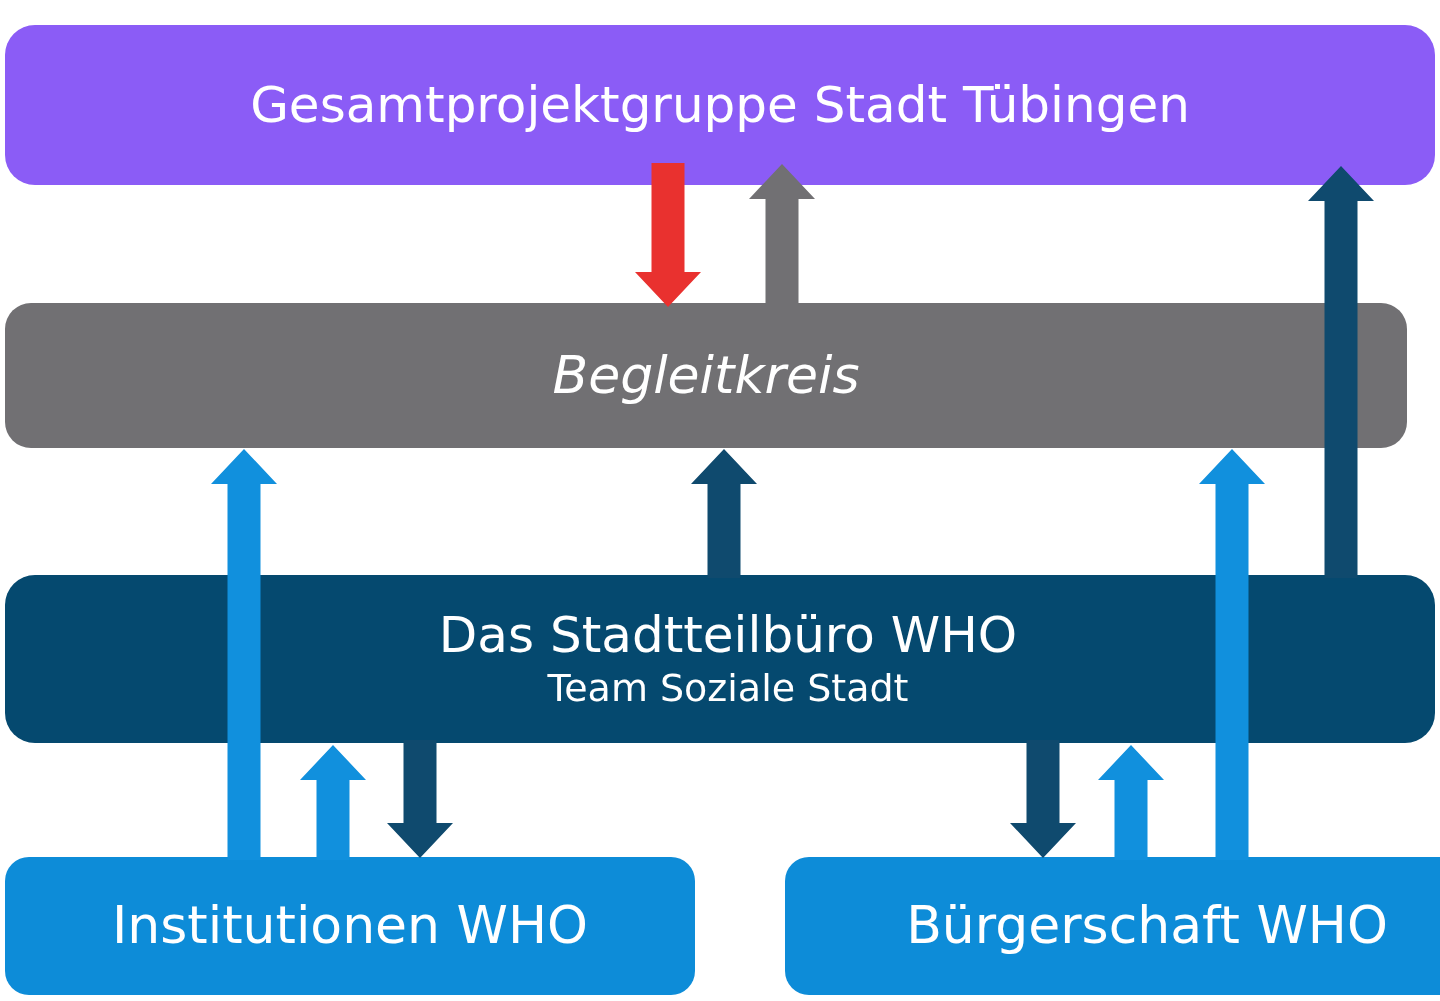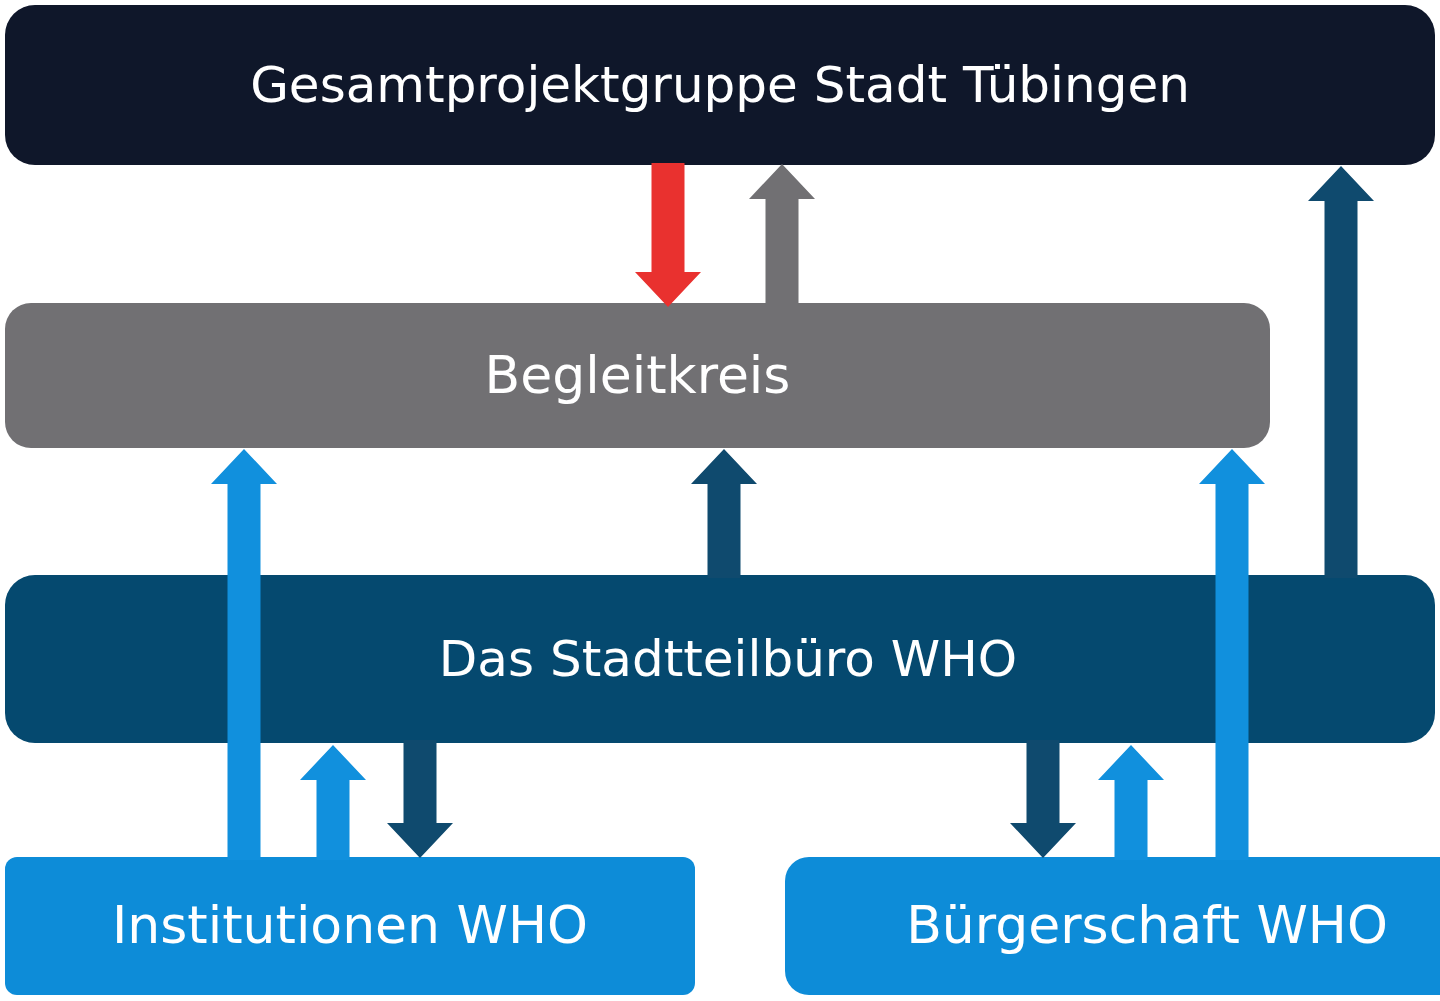--- a/index.html
+++ b/index.html
@@ -35,64 +35,66 @@
     line-height: 1.25;
     white-space: nowrap;
   }
   #box-projektgruppe {
     left: 5px; top: 5px;
     width: 1430px; height: 160px;
     border-radius: 30px;
   }
   #box-begleitkreis {
     left: 5px; top: 303px;
-    width: 1265px; height: 145px;
+    width: 1402px; height: 145px;
     border-radius: 26px;
+    font-style: italic;
   }
   #box-begleitkreis .title { font-size: 52px; }
   #box-stadtteilbuero {
     left: 5px; top: 575px;
     width: 1430px; height: 168px;
     border-radius: 30px;
     padding-left: 16px;
   }
   #box-institutionen {
     left: 5px; top: 857px;
     width: 690px; height: 138px;
-    border-radius: 12px;
+    border-radius: 24px;
   }
   #box-buergerschaft {
     left: 785px; top: 857px;
     width: 724px; height: 138px;
     border-radius: 24px;
   }
   #box-institutionen .title, #box-buergerschaft .title { font-size: 52px; }
   #arrows-layer {
     position: absolute;
     left: 0; top: 0;
     width: 1440px;
     height: 1001px;
     pointer-events: none;
   }
 </style>
 </head>
 <body>
 
 <div class="canvas">
 
-  <div class="box" id="box-projektgruppe" style="background: #0f172a;">
+  <div class="box" id="box-projektgruppe" style="background: #8b5cf6; margin-top: 20px;">
     <div class="title">Gesamtprojektgruppe Stadt Tübingen</div>
   </div>
 
   <div class="box" id="box-begleitkreis" style="background: rgb(113, 112, 115);">
     <div class="title">Begleitkreis</div>
   </div>
 
   <div class="box" id="box-stadtteilbuero" style="background: rgb(5, 73, 111);">
     <div class="title">Das Stadtteilbüro WHO</div>
+    <div class="subtitle">Team Soziale Stadt</div>
   </div>
 
   <div class="box" id="box-institutionen" style="background: rgb(13, 140, 216);">
     <div class="title">Institutionen WHO</div>
   </div>
 
   <div class="box" id="box-buergerschaft" style="background: rgb(13, 140, 216);">
     <div class="title">Bürgerschaft WHO</div>
   </div>
 

